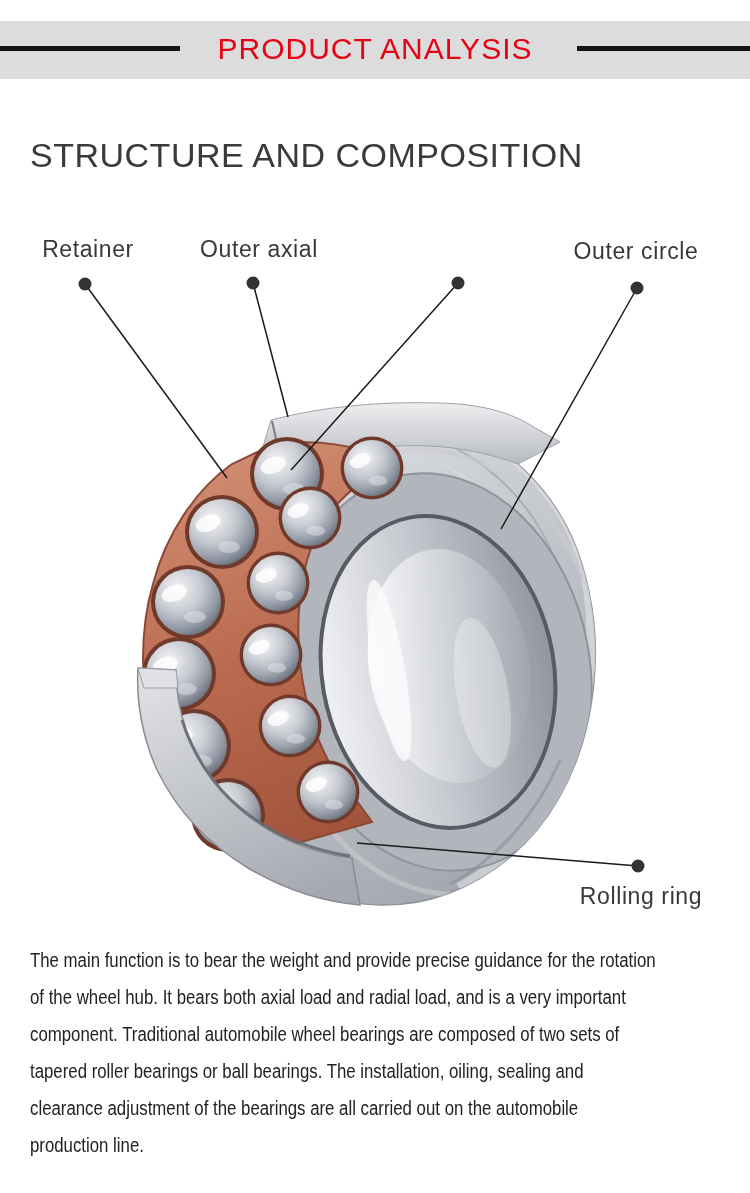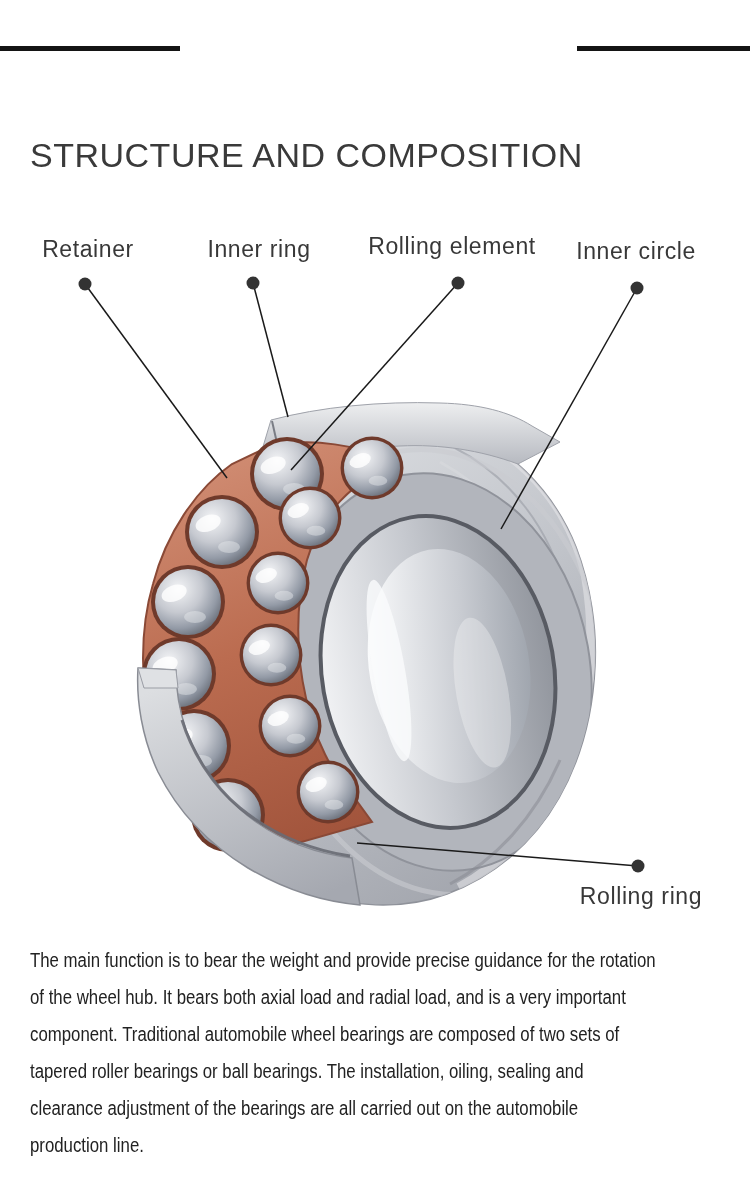--- a/index.html
+++ b/index.html
@@ -28,20 +28,23 @@
   
   .description{position:absolute;left:30px;top:942px;color:#222;}
   .description .line{font-size:20px;line-height:37px;white-space:nowrap;
         transform:scaleX(.84);transform-origin:left center;}
 </style>
 </head>
 <body>
 
 <div id="page">
 
+  <div class="banner">
+    <div class="banner-title">PRODUCT ANALYSIS</div>
+  </div>
   <div class="rule rule-left"></div>
   <div class="rule rule-right"></div>
 
   <div class="section-title">STRUCTURE AND COMPOSITION</div>
 
   <svg class="diagram-svg" viewBox="0 0 750 1193" xmlns="http://www.w3.org/2000/svg">
     <defs>
       <linearGradient id="bodyGrad" x1="250" y1="400" x2="560" y2="900" gradientUnits="userSpaceOnUse">
         <stop offset="0" stop-color="#e2e4e7"></stop>
           <stop offset=".5" stop-color="#c0c3c9"></stop>
@@ -158,23 +161,22 @@
     <g fill="#333333">
       <circle cx="85" cy="284" r="6.5"></circle>
       <circle cx="253" cy="283" r="6.5"></circle>
       <circle cx="458" cy="283" r="6.5"></circle>
       <circle cx="637" cy="288" r="6.5"></circle>
       <circle cx="638" cy="866" r="6.5"></circle>
     </g>
   </svg>
 
   <div class="part-label lbl-retainer">Retainer</div>
-  <div class="part-label lbl-outer-ring">Inner ring</div>
-  <div class="part-label lbl-rolling-element">Rolling element</div>
-  <div class="part-label lbl-inner-circle">Inner circle</div>
+  <div class="part-label lbl-outer-ring">Outer axial</div>
+  <div class="part-label lbl-inner-circle">Outer circle</div>
   <div class="part-label lbl-sealing-ring">Rolling ring</div>
 
   <div class="description">
     <div class="line">The main function is to bear the weight and provide precise guidance for the rotation</div>
     <div class="line">of the wheel hub. It bears both axial load and radial load, and is a very important</div>
     <div class="line">component. Traditional automobile wheel bearings are composed of two sets of</div>
     <div class="line">tapered roller bearings or ball bearings. The installation, oiling, sealing and</div>
     <div class="line">clearance adjustment of the bearings are all carried out on the automobile</div>
     <div class="line">production line.</div>
   </div>

